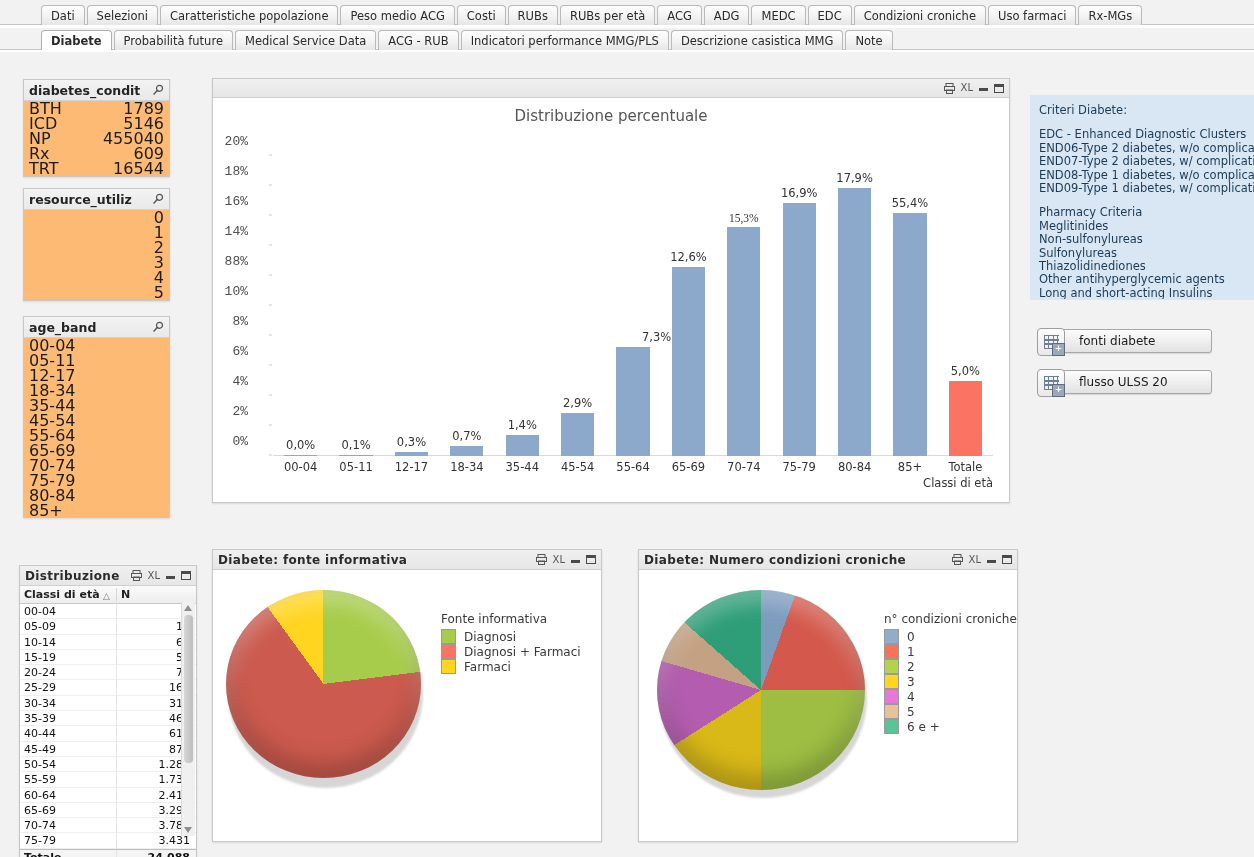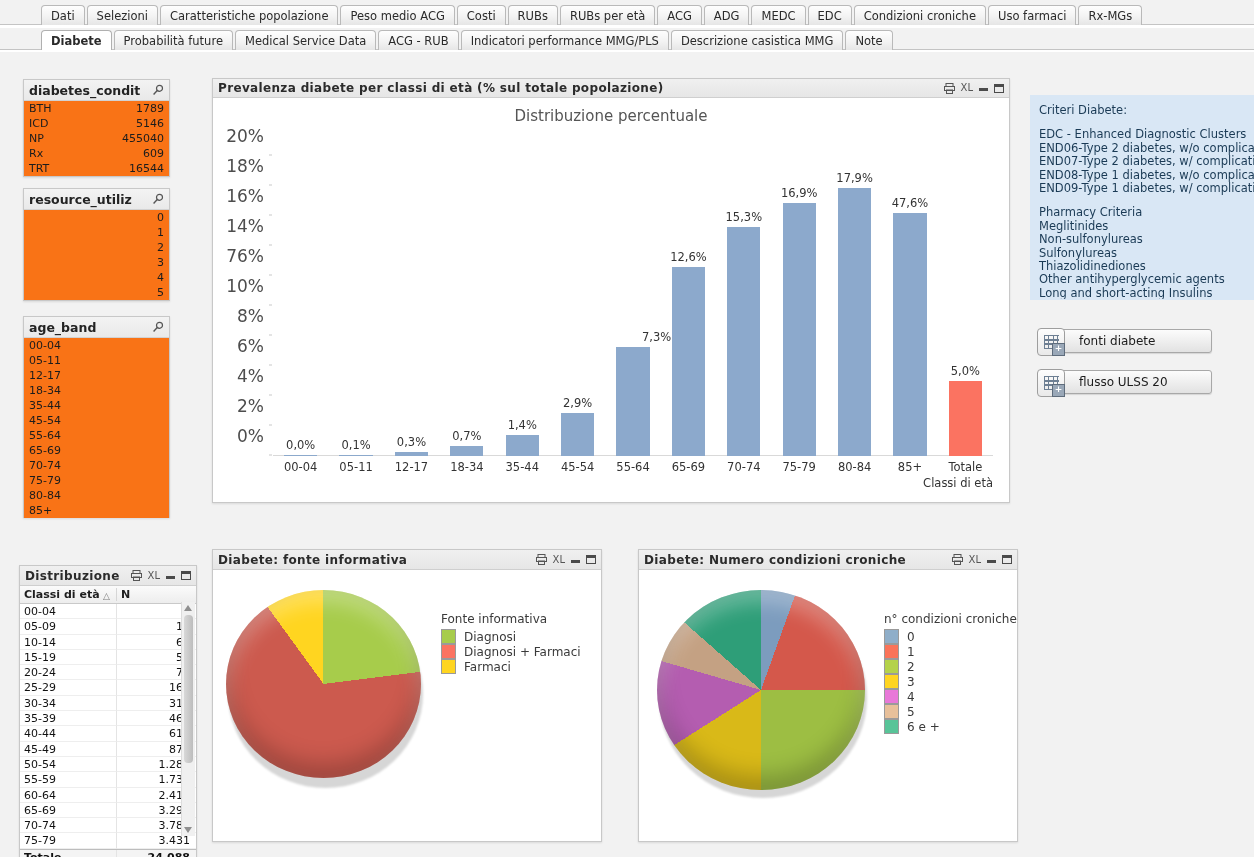--- a/index.html
+++ b/index.html
@@ -75,21 +75,21 @@
 
   
   .lb-caption {
     height: 21px;
     background: linear-gradient(to bottom,#f3f3f3 0%, #e9e9e9 100%);
     border-bottom: 1px solid #d2d2d2;
     display: flex; align-items: center; padding: 0 5px; box-sizing: border-box;
   }
   .lb-title { font-size: 12.5px; font-weight: bold; color: #232323; }
   .lb-search { margin-left: auto; cursor: pointer; }
-  .lb-rows { background: #f97316; font-size: 11px; color: #1c1c1c; }
+  .lb-rows { background: #fdba74; font-size: 16px; color: #1c1c1c; }
   .lb-row {
     display: flex; justify-content: space-between;
     padding: 0 5px;
     height: 15px; line-height: 15px;
     cursor: pointer;
   }
   .lb-row .v { text-align: right; }
   .lb-row.numonly { justify-content: flex-end; }
 
   
@@ -116,23 +116,24 @@
   .sb-arrow { position: absolute; left: 2px; width: 0; height: 0;
     border-left: 4.5px solid transparent; border-right: 4.5px solid transparent; }
   .sb-up { top: 3px; border-bottom: 6px solid #8f8f8f; }
   .sb-dn { bottom: 3px; border-top: 6px solid #8f8f8f; }
 
   
   .chart-inner { position: absolute; inset: 20px 2px 2px 2px; background: #fff; }
   .chart-title { text-align: center; font-size: 15px; color: #555; padding-top: 8px; font-weight: normal; }
   .plot { position: absolute; left: 58px; right: 14px; top: 42px; bottom: 44px; }
   .ylab {
-    position: absolute; right: 100%; margin-right: 9px;
-    font-size: 17px; color: #4d4d4d; transform: translateY(-50%);
+    position: absolute; right: 100%; margin-right: 25px;
+    font-size: 13px; color: #4d4d4d; transform: translateY(-50%);
     white-space: nowrap;
+    font-family: Liberation Mono, monospace;
   }
   .ytick { position: absolute; left: -4px; width: 3px; height: 1px; background: #c9c9c9; transform: translateY(-50%); }
   .axisline { position: absolute; left: 0; right: 0; bottom: 0; height: 1px; background: #d9d9d9; }
   .bars { position: absolute; inset: 0; display: flex; align-items: flex-end; }
   .barslot { flex: 1; position: relative; height: 100%; display: flex; flex-direction: column; justify-content: flex-end; align-items: center; }
   .bar { width: 60%; cursor: pointer; }
   .barval { position: absolute; font-size: 11.5px; color: #333; white-space: nowrap; }
   .xlab { position: absolute; top: 100%; margin-top: 4px; font-size: 11.5px; color: #333; white-space: nowrap; }
   .xaxis-title { position: absolute; right: 14px; bottom: 10px; font-size: 11.5px; color: #333; }
 
@@ -332,21 +333,20 @@
           <span>80-84</span>
         </div>
         <div class="lb-row">
           <span>85+</span>
         </div>
       </div>
   </div>
 
   <div class="qvobj" style="left:212px; top:78px; width:798px; height:425px;">
     <div class="qvcaption">
-      <span class="qvtitle">Prevalenza diabete per classi di età (% sul totale popolazione)</span>
       <span class="capicons">
         <span class="ic ic-print">
           <svg width="11" height="11" viewBox="0 0 11 11">
               <rect x="2" y="0.5" width="7" height="3" fill="none" stroke="#555"></rect>
               <rect x="0.5" y="3.5" width="10" height="4" fill="none" stroke="#555"></rect>
               <rect x="2.5" y="7" width="6" height="3.5" fill="none" stroke="#555"></rect>
             </svg>
         </span>
         <span class="ic ic-xl">XL</span>
         <span class="ic-min"></span>
@@ -393,57 +393,57 @@
               <div class="barval" style="bottom: calc(34.7619% + 3px); margin-left: 47px;">7,3%</div>
               <div class="xlab">55-64</div>
             </div>
             <div class="barslot">
               <div class="bar" style="height: 60%; background: rgb(140, 169, 204);"></div>
               <div class="barval" style="bottom: calc(60% + 3px);">12,6%</div>
               <div class="xlab">65-69</div>
             </div>
             <div class="barslot">
               <div class="bar" style="height: 72.8571%; background: rgb(140, 169, 204);"></div>
-              <div class="barval" style="bottom: calc(72.8571% + 3px);">15,3%</div>
+              <div class="barval" style="bottom: calc(72.8571% + 3px); font-family: Liberation Serif, serif;">15,3%</div>
               <div class="xlab">70-74</div>
             </div>
             <div class="barslot">
               <div class="bar" style="height: 80.4762%; background: rgb(140, 169, 204);"></div>
               <div class="barval" style="bottom: calc(80.4762% + 3px);">16,9%</div>
               <div class="xlab">75-79</div>
             </div>
             <div class="barslot">
               <div class="bar" style="height: 85.2381%; background: rgb(140, 169, 204);"></div>
               <div class="barval" style="bottom: calc(85.2381% + 3px);">17,9%</div>
               <div class="xlab">80-84</div>
             </div>
             <div class="barslot">
               <div class="bar" style="height: 77.1429%; background: rgb(140, 169, 204);"></div>
-              <div class="barval" style="bottom: calc(77.1429% + 3px);">47,6%</div>
+              <div class="barval" style="bottom: calc(77.1429% + 3px);">55,4%</div>
               <div class="xlab">85+</div>
             </div>
             <div class="barslot">
               <div class="bar" style="height: 23.8095%; background: rgb(251, 115, 97);"></div>
               <div class="barval" style="bottom: calc(23.8095% + 3px); margin-top: 41px;">5,0%</div>
               <div class="xlab">Totale</div>
             </div>
           </div>
       <div class="ylab" style="bottom: 0%;">0%</div>
           <div class="ytick" style="bottom: 0%;"></div>
           <div class="ylab" style="bottom: 9.52381%;">2%</div>
           <div class="ytick" style="bottom: 9.52381%;"></div>
           <div class="ylab" style="bottom: 19.0476%;">4%</div>
           <div class="ytick" style="bottom: 19.0476%;"></div>
           <div class="ylab" style="bottom: 28.5714%;">6%</div>
           <div class="ytick" style="bottom: 28.5714%;"></div>
           <div class="ylab" style="bottom: 38.0952%;">8%</div>
           <div class="ytick" style="bottom: 38.0952%;"></div>
           <div class="ylab" style="bottom: 47.619%;">10%</div>
           <div class="ytick" style="bottom: 47.619%;"></div>
-          <div class="ylab" style="bottom: 57.1429%;">76%</div>
+          <div class="ylab" style="bottom: 57.1429%;">88%</div>
           <div class="ytick" style="bottom: 57.1429%;"></div>
           <div class="ylab" style="bottom: 66.6667%;">14%</div>
           <div class="ytick" style="bottom: 66.6667%;"></div>
           <div class="ylab" style="bottom: 76.1905%;">16%</div>
           <div class="ytick" style="bottom: 76.1905%;"></div>
           <div class="ylab" style="bottom: 85.7143%;">18%</div>
           <div class="ytick" style="bottom: 85.7143%;"></div>
           <div class="ylab" style="bottom: 95.2381%;">20%</div>
           <div class="ytick" style="bottom: 95.2381%;"></div>
         </div>

